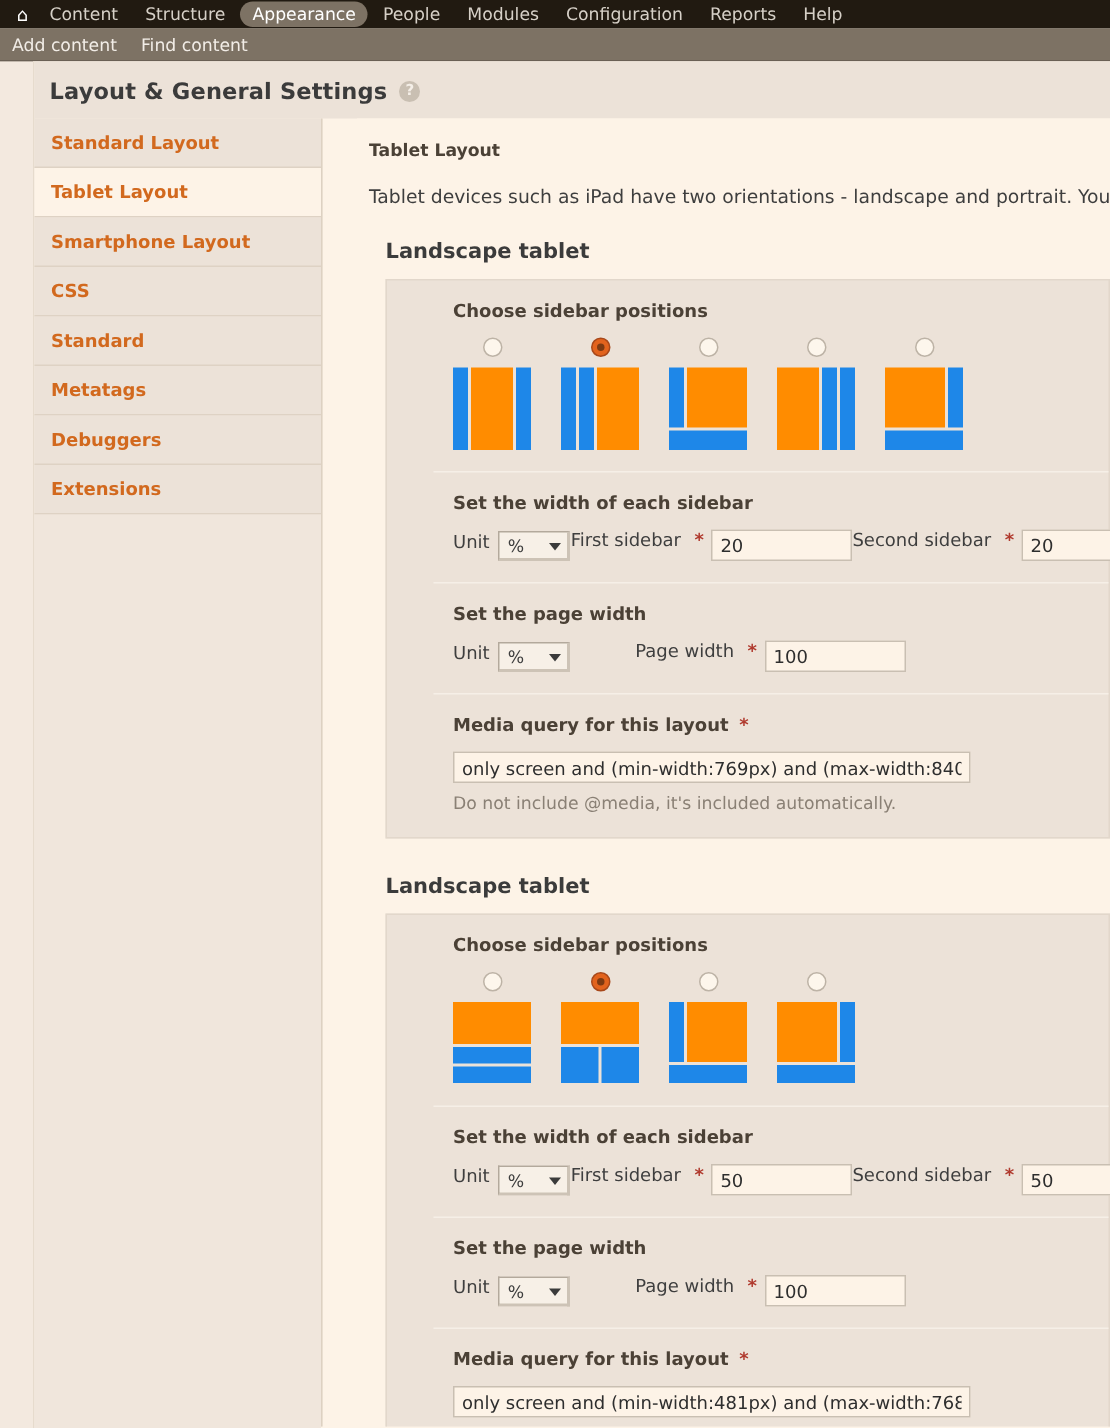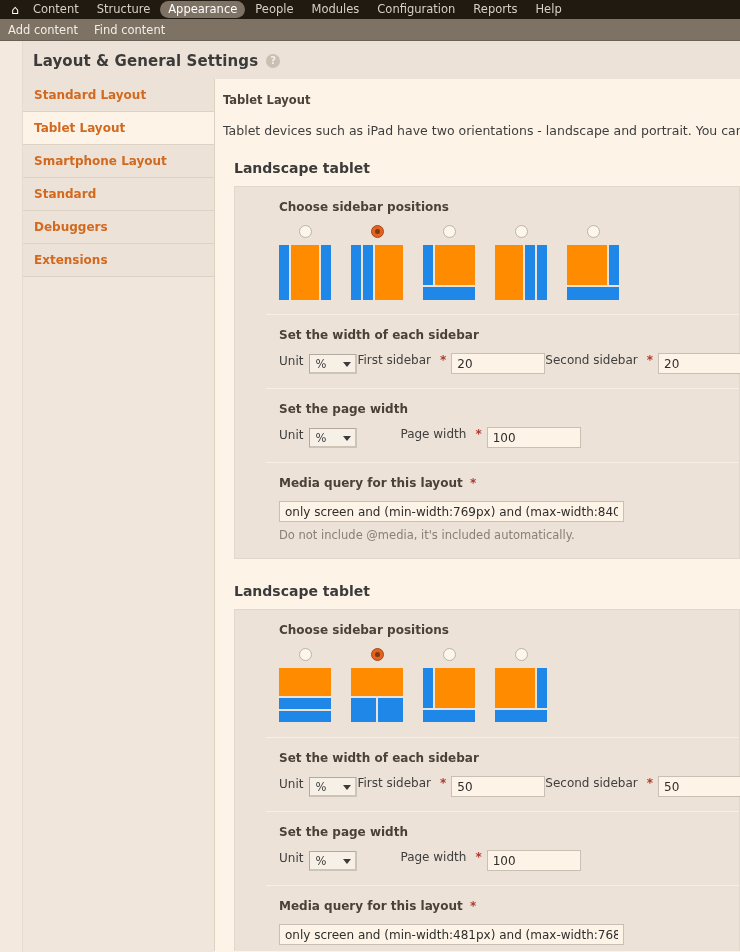--- a/index.html
+++ b/index.html
@@ -84,21 +84,21 @@
     width: 14px; height: 14px;
     border-radius: 50%;
     background: #c9bfb2;
     color: #f5efe8;
     font-size: 10px;
     font-weight: bold;
     display: flex; align-items: center; justify-content: center;
     line-height: 1;
   }
 
-  .body-cols { display: flex; height: calc(100% - 39px); }
+  .body-cols { display: flex; height: calc(100% - 39px); gap: 23px; }
 
   
   .vtabs {
     width: 192px;
     flex: 0 0 192px;
     background: #f0e6dc;
     border-right: 1px solid #ddd1c2;
   }
   .vtab {
     padding: 9px 0 9px 11px;
@@ -283,21 +283,23 @@
       <div class="page-title">Layout &amp; General Settings</div>
       <div class="help-icon">?</div>
     </div>
 
     <div class="body-cols">
 
       <div class="vtabs">
         <div class="vtab">Standard Layout</div>
         <div class="vtab active">Tablet Layout</div>
         <div class="vtab">Smartphone Layout</div>
+        <div class="vtab">CSS</div>
         <div class="vtab">Standard</div>
+        <div class="vtab">Metatags</div>
         <div class="vtab">Debuggers</div>
         <div class="vtab">Extensions</div>
         <div class="vtabs-rest"></div>
       </div>
 
       <div class="pane">
 
         <div class="pane-title">Tablet Layout</div>
         <div class="pane-desc">Tablet devices such as iPad have two orientations - landscape and portrait. You can configure a dif</div>
 

